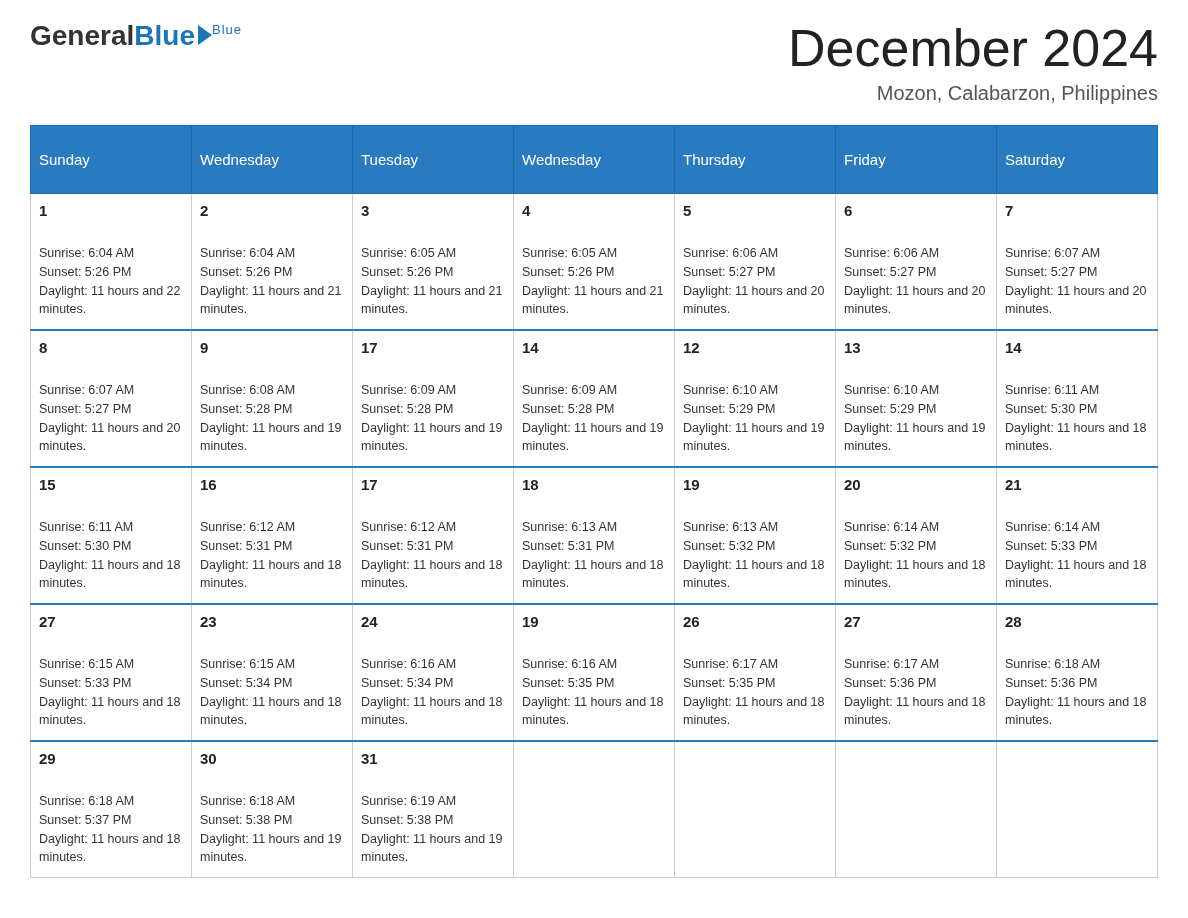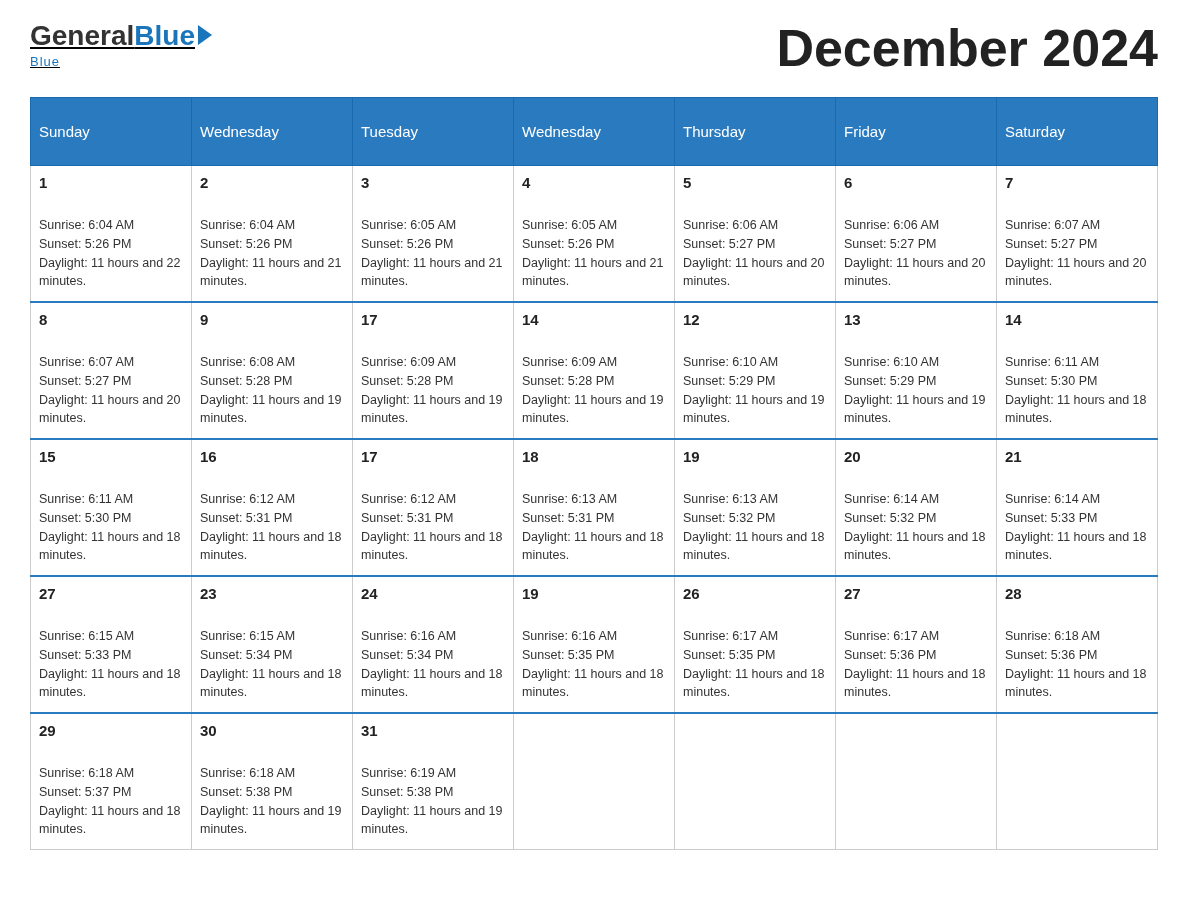--- a/index.html
+++ b/index.html
@@ -11,23 +11,22 @@
       padding: 20px 30px;
     }
     .header {
       display: flex;
       justify-content: space-between;
       align-items: flex-start;
       margin-bottom: 20px;
     }
     .logo {
       display: flex;
-      flex-direction: column;
+      flex-direction: row;
       align-items: flex-start;
-      text-decoration: underline;
     }
     .logo-text {
       display: flex;
       align-items: center;
     }
     .logo-general {
       font-size: 28px;
       font-weight: bold;
       color: #333;
     }
@@ -53,21 +52,21 @@
       color: #1a75bb;
       font-size: 13px;
       margin-top: 2px;
       letter-spacing: 1px;
     }
     .title-section {
       text-align: right;
     }
     .month-title {
       font-size: 52px;
-      font-weight: bold;
+      font-weight: normal;
       color: #222;
       line-height: 1.1;
     }
     .location {
       font-size: 20px;
       color: #555;
       margin-top: 5px;
     }
     .calendar {
       width: 100%;
@@ -120,20 +119,21 @@
       <span class="logo-general">General</span>
       <div class="logo-blue-part">
         <span class="logo-blue">Blue</span>
         <div class="logo-arrow"></div>
       </div>
     </div>
     <span class="logo-underline">Blue</span>
   </div>
   <div class="title-section">
     <div class="month-title">December 2024</div>
+    <div class="location">Mozon, Calabarzon, Philippines</div>
   </div>
 </div>
 
 <table class="calendar">
   <thead>
     <tr>
     <th>Sunday</th>
         <th>Wednesday</th>
         <th>Tuesday</th>
         <th>Wednesday</th>

